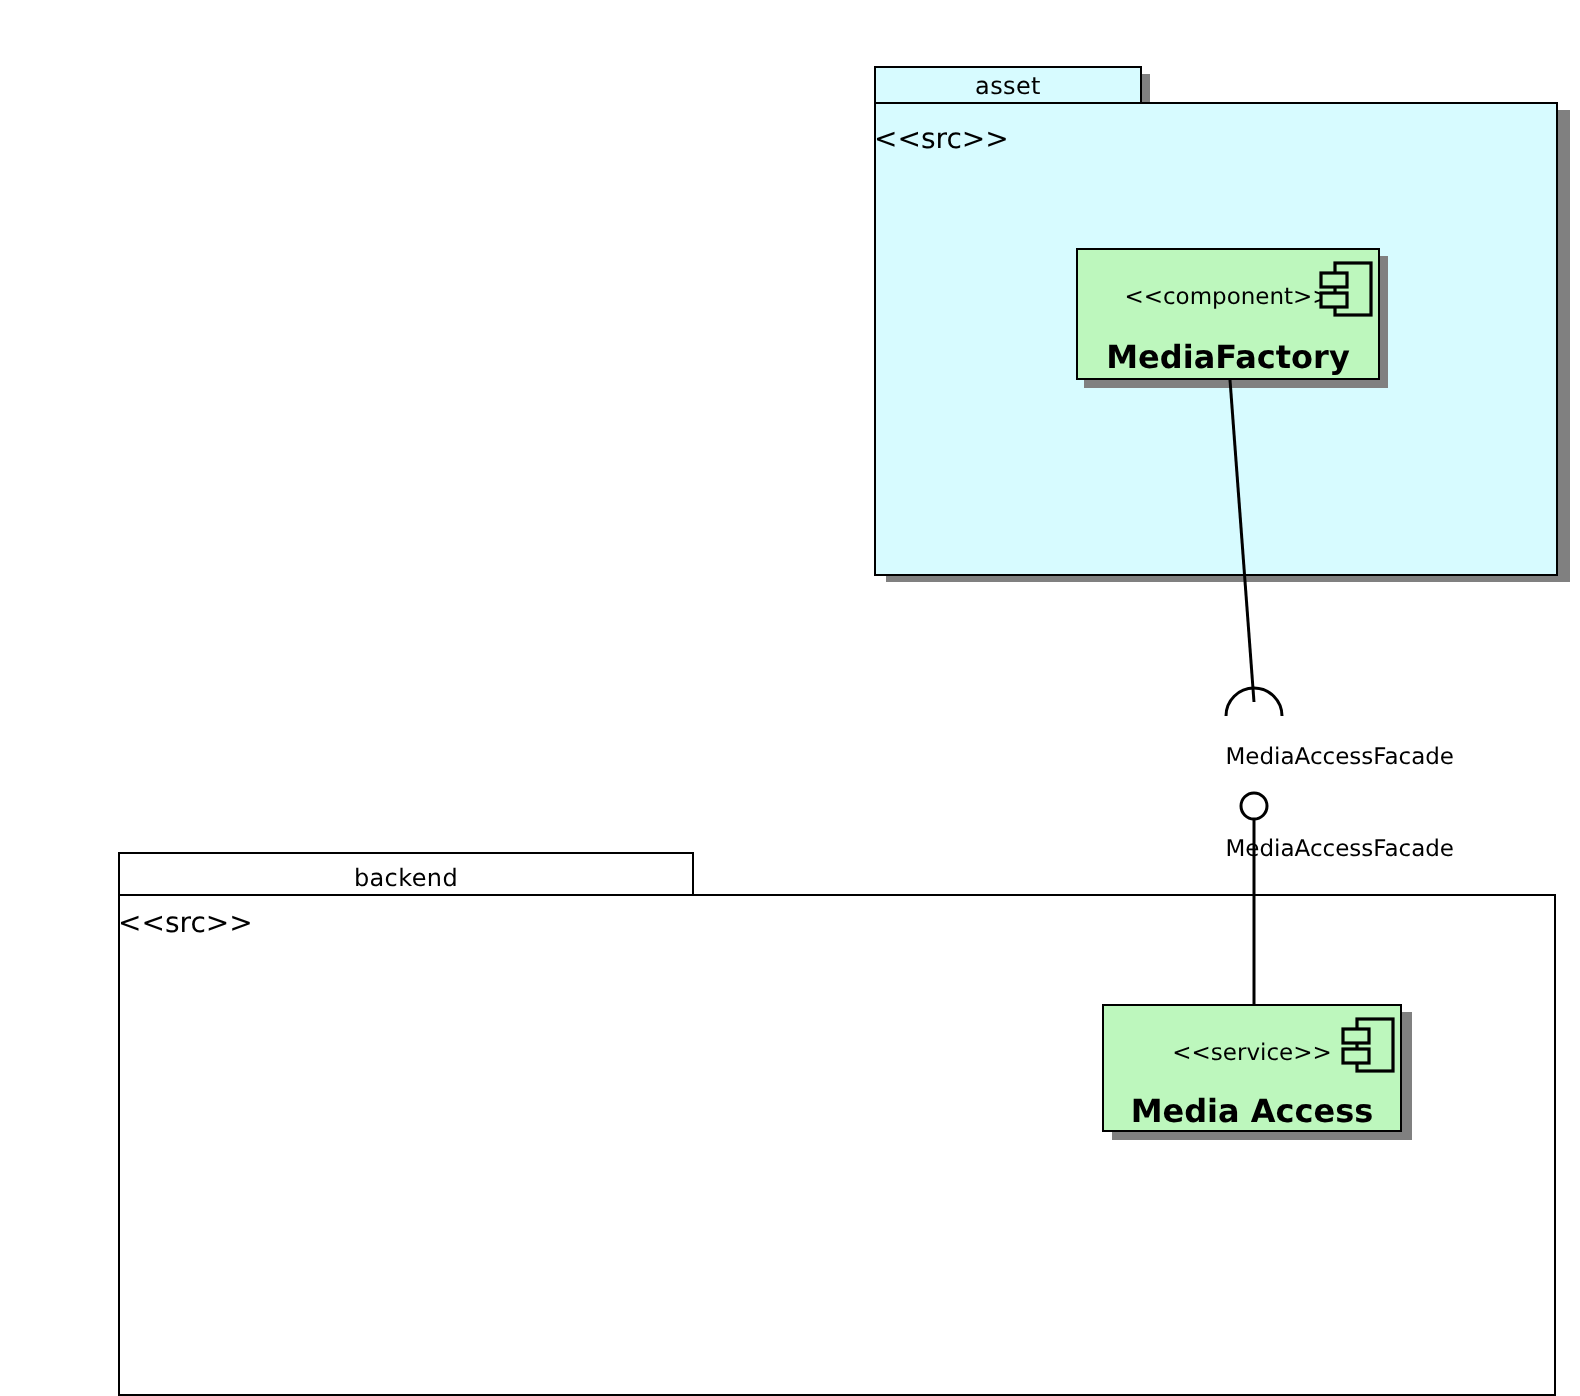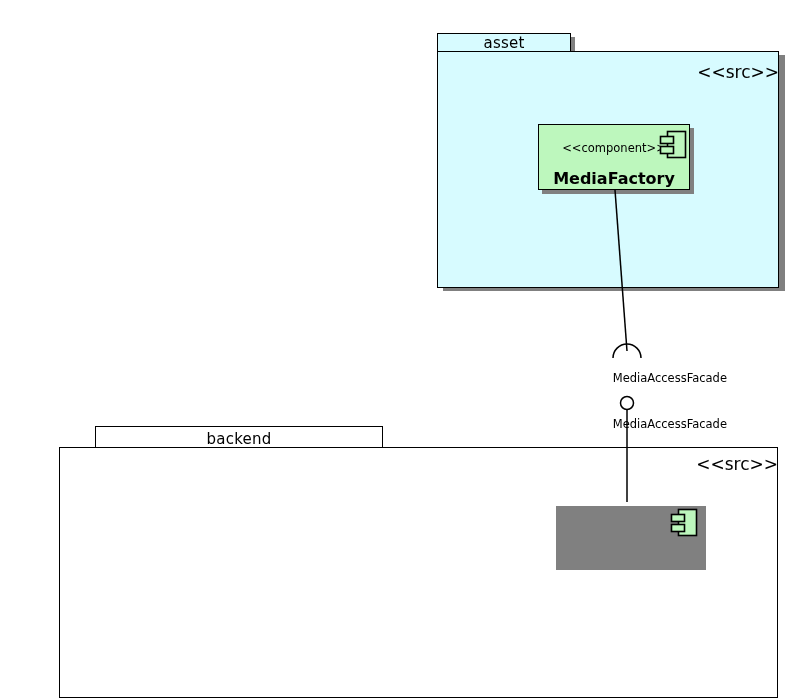--- a/index.html
+++ b/index.html
@@ -34,32 +34,32 @@
     z-index: 3;
     display: flex;
     align-items: center;
     justify-content: center;
   }
   .pkg-body {
     border: 1.6px solid #000000;
     z-index: 3;
   }
   .pkg-tab-label {
-    font-size: 15px;
+    font-size: 12px;
     color: #000000;
     letter-spacing: 0.2px;
     white-space: nowrap;
   }
   .pkg-stereotype {
     position: absolute;
-    font-size: 17px;
+    font-size: 14px;
     color: #000000;
     white-space: nowrap;
     z-index: 4;
-    text-align: right;
+    text-align: left;
   }
 
   
   .fill-cyan { background: #d7fbff; }
   .fill-white { background: #ffffff; }
 
   
   .comp-shadow {
     background: #808080;
     z-index: 4;
@@ -131,30 +131,34 @@
     <div class="comp-stereotype" style="top:16px; left:0;">&lt;&lt;component&gt;&gt;</div>
     <div class="comp-name" style="top:44px; left:0;">MediaFactory</div>
   </div>
 
   <svg class="comp-icon" style="left:659px; top:129px;" width="30" height="32" viewBox="0 0 30 32">
     <rect x="8.5" y="2.5" width="18" height="26" fill="#bdf7bd" stroke="#000000" stroke-width="1.6"></rect>
     <rect x="1.5" y="7.5" width="13" height="7" fill="#bdf7bd" stroke="#000000" stroke-width="1.6"></rect>
     <rect x="1.5" y="17.5" width="13" height="7" fill="#bdf7bd" stroke="#000000" stroke-width="1.6"></rect>
   </svg>
 
-  <div class="abs pkg-tab fill-white" style="left:59px; top:426px; width:288px; height:26px;margin-left:36px;">
+  <div class="abs pkg-tab fill-white" style="left:59px; top:426px; width:288px; height:26px;">
     <span class="pkg-tab-label">backend</span>
   </div>
 
   <div class="abs pkg-body fill-white" style="left:59px; top:447px; width:719px; height:251px;"></div>
 
   <div class="pkg-stereotype" style="left:59px; top:454px; width:719px;">&lt;&lt;src&gt;&gt;</div>
 
   <div class="abs comp-shadow" style="left:556px; top:506px; width:150px; height:64px;"></div>
 
+  <div class="abs comp-box" style="left:551px; top:502px; width:150px; height:64px;">
+    <div class="comp-stereotype" style="top:16px; left:0;">&lt;&lt;service&gt;&gt;</div>
+    <div class="comp-name" style="top:43px; left:0;">Media Access</div>
+  </div>
 
   <svg class="comp-icon" style="left:670px; top:507px;" width="30" height="32" viewBox="0 0 30 32">
     <rect x="8.5" y="2.5" width="18" height="26" fill="#bdf7bd" stroke="#000000" stroke-width="1.6"></rect>
     <rect x="1.5" y="7.5" width="13" height="7" fill="#bdf7bd" stroke="#000000" stroke-width="1.6"></rect>
     <rect x="1.5" y="17.5" width="13" height="7" fill="#bdf7bd" stroke="#000000" stroke-width="1.6"></rect>
   </svg>
 
   <svg class="conn-svg">
 
     <path d="M 615 190 L 627 351" stroke="#000000" stroke-width="1.5" fill="none"></path>

